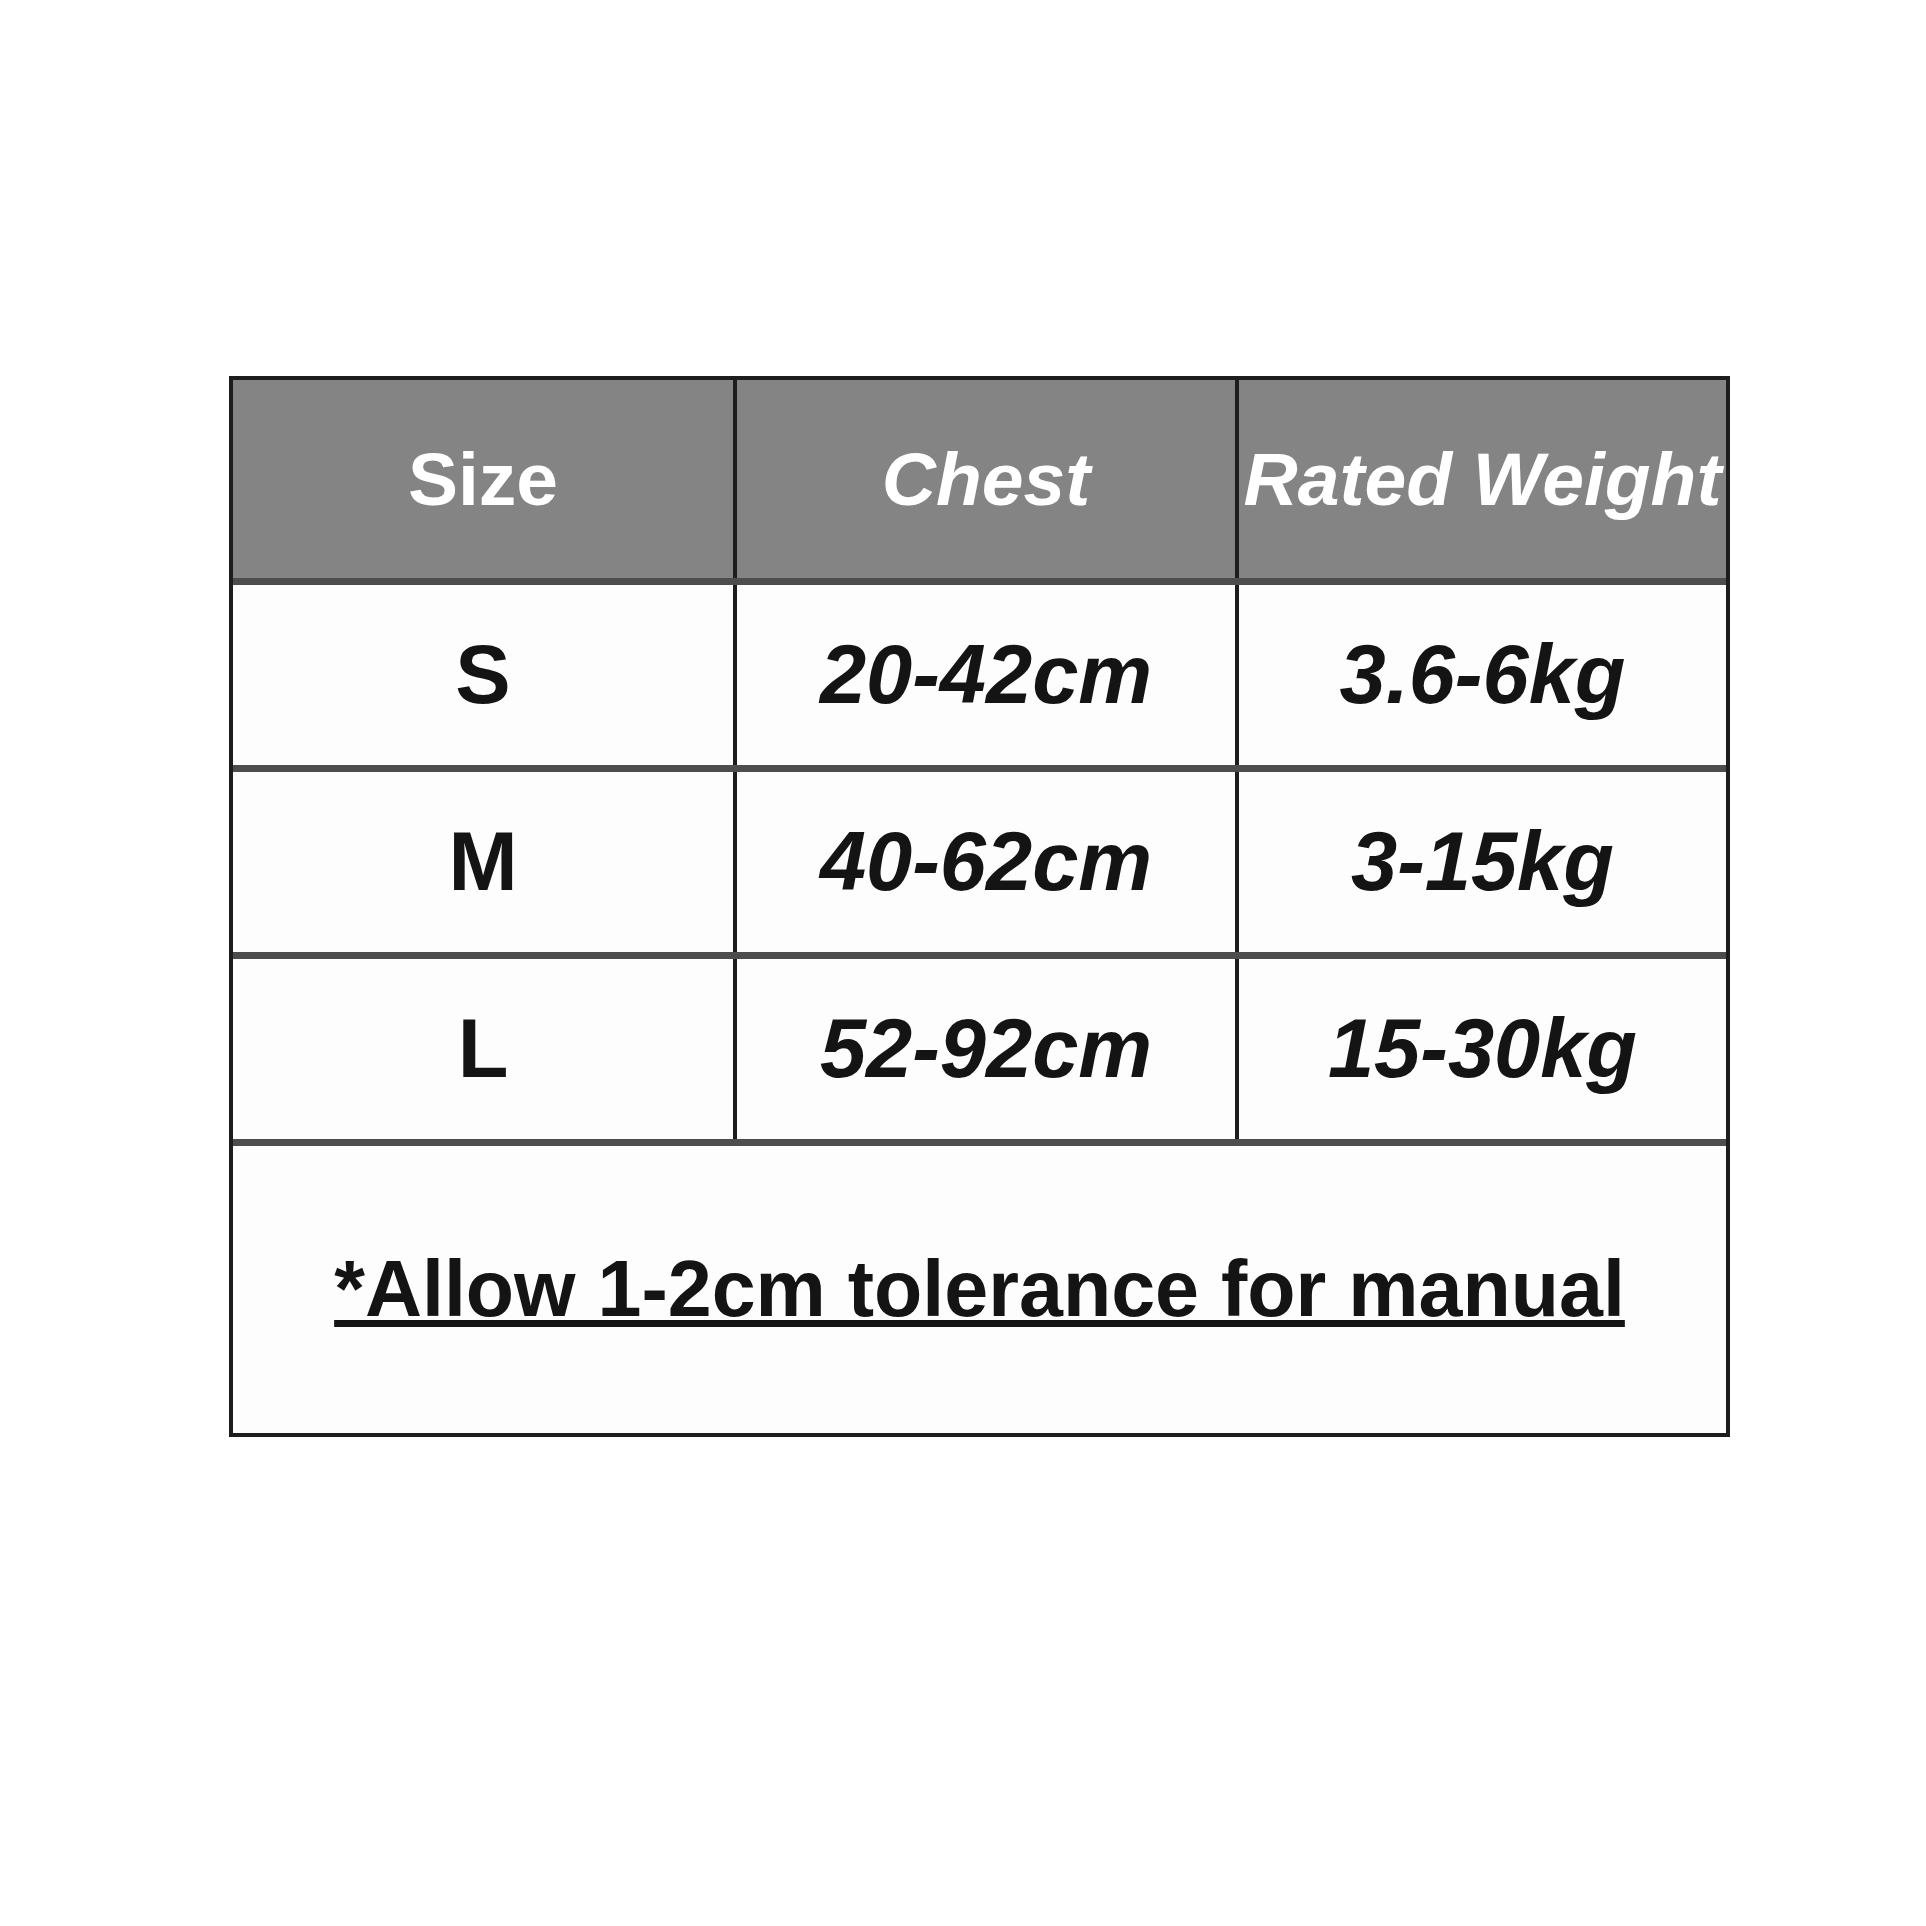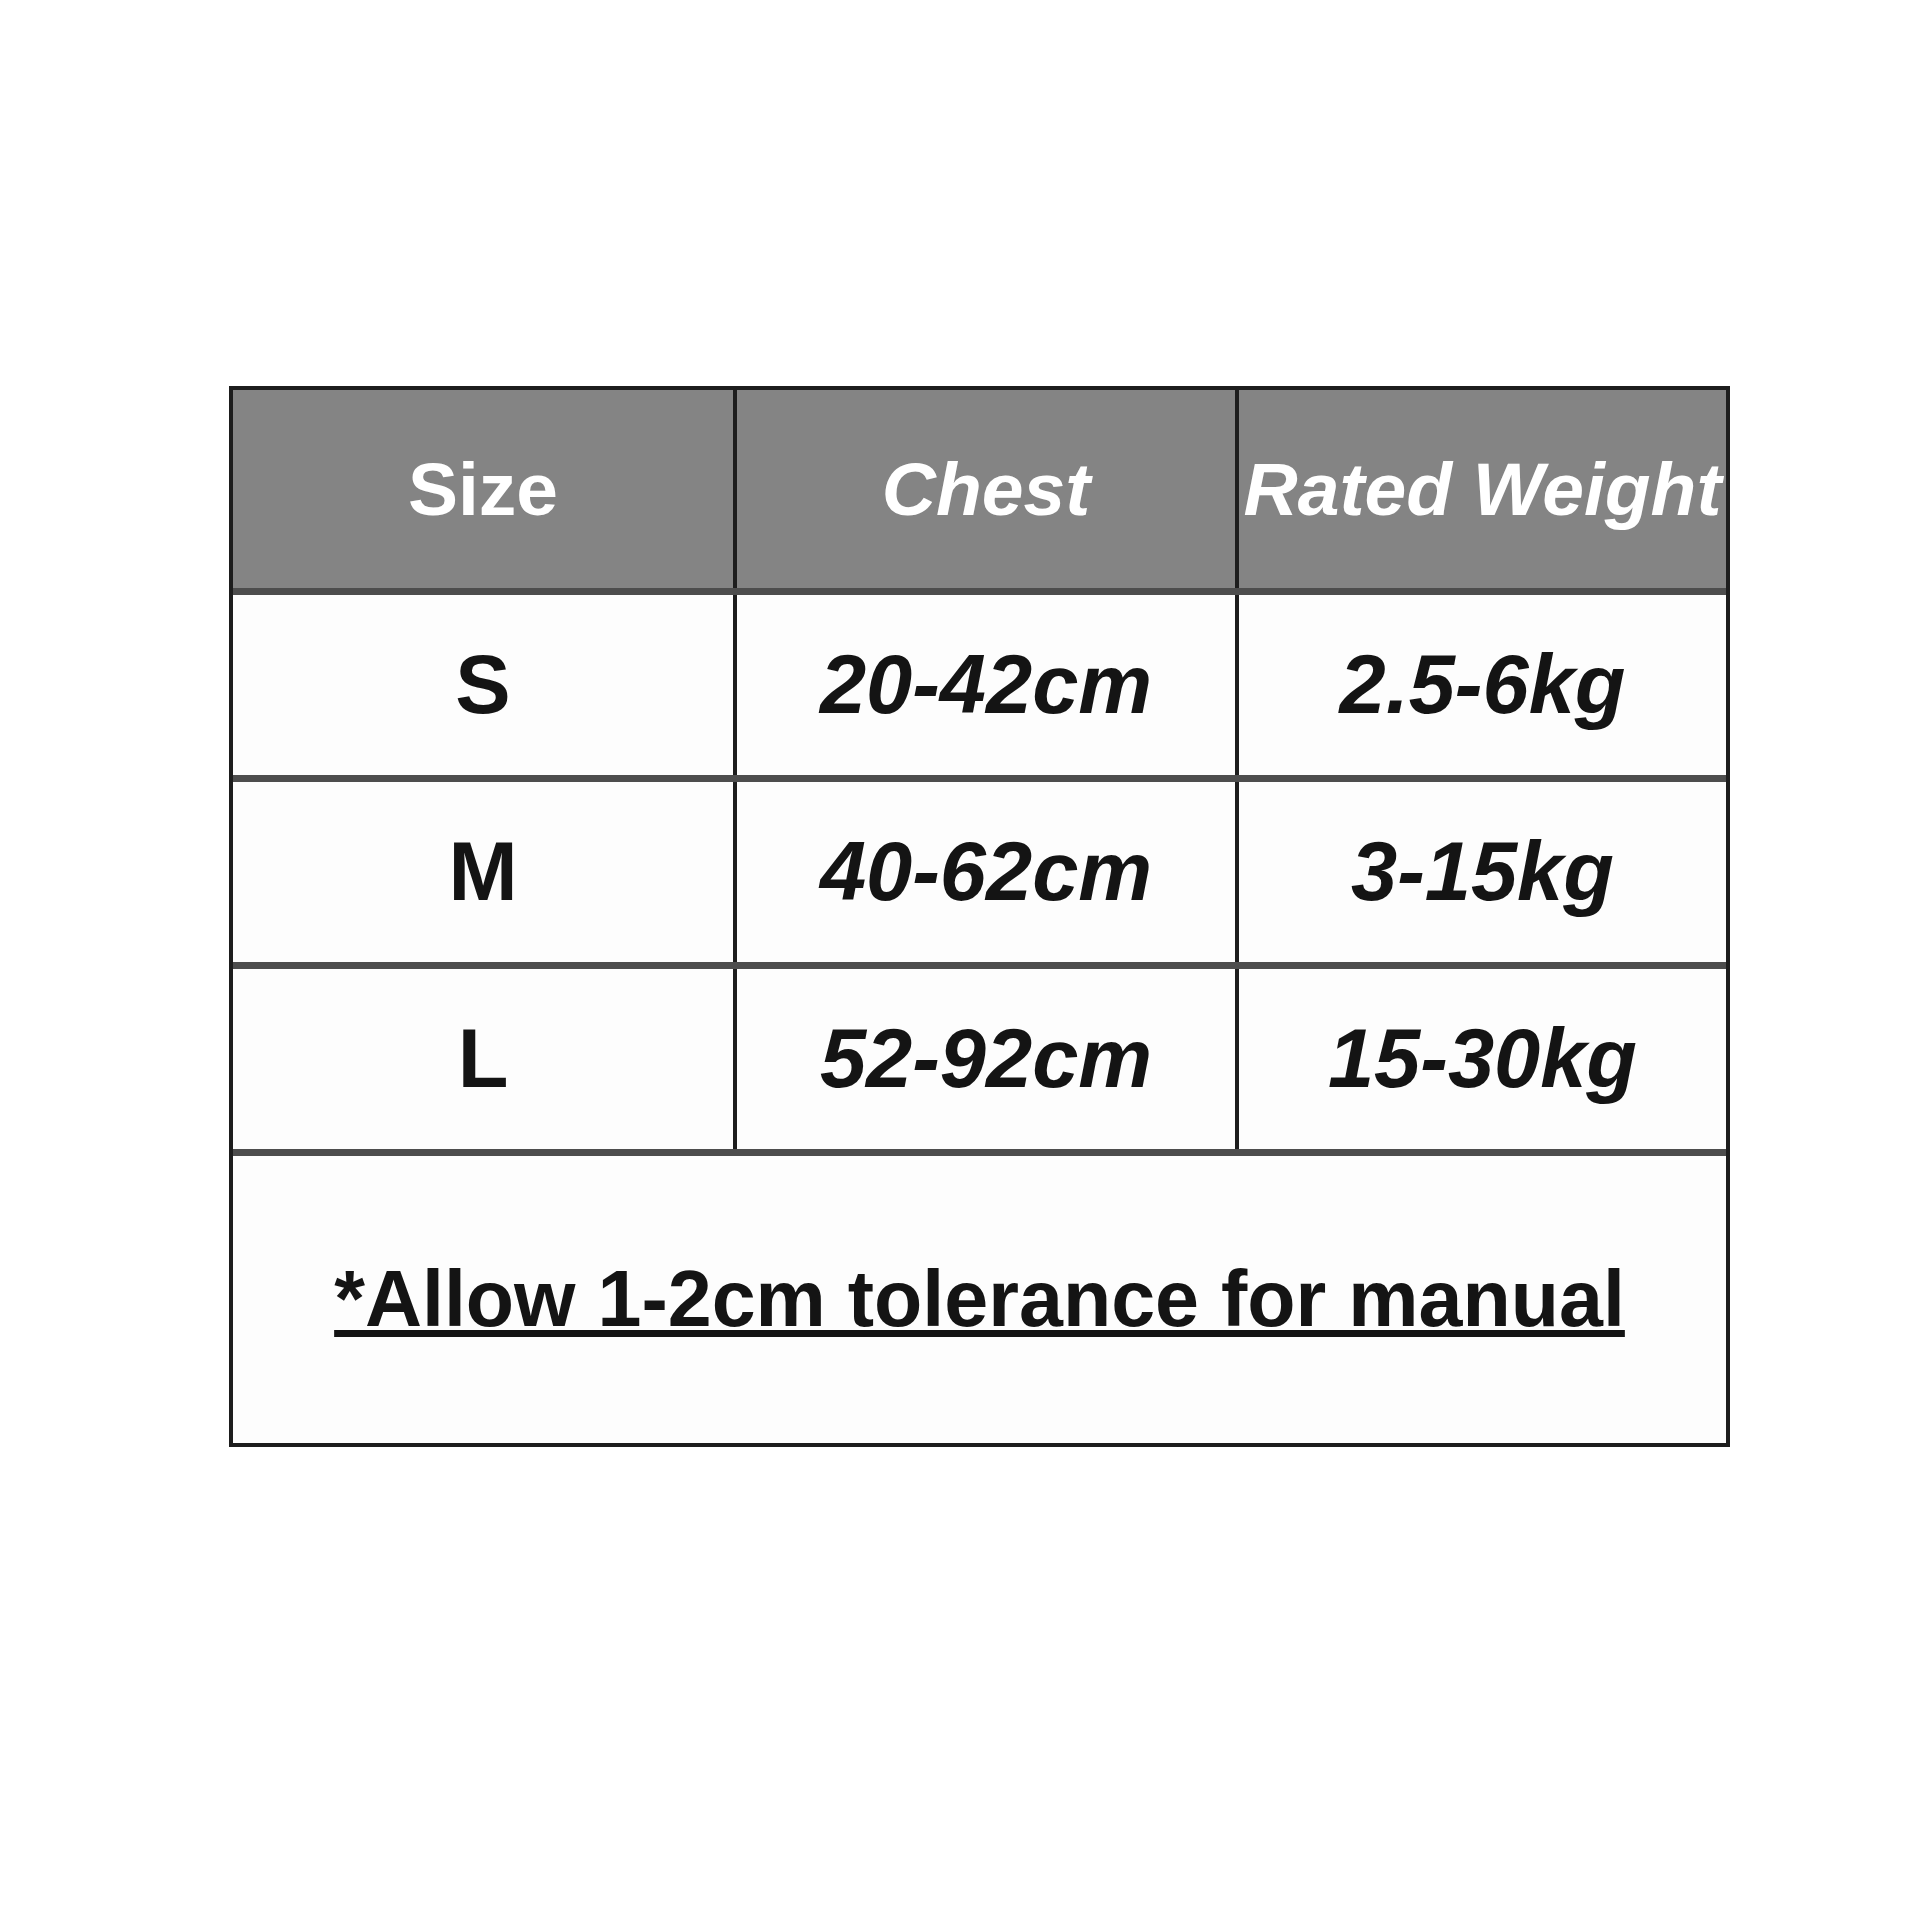--- a/index.html
+++ b/index.html
@@ -10,21 +10,21 @@
     width: 1927px;
     height: 1927px;
     position: relative;
     background: #ffffff;
     font-family: "Liberation Sans", sans-serif;
     overflow: hidden;
   }
   .size-chart {
     position: absolute;
     left: 229px;
-    top: 386px;
+    top: 376px;
     width: 1501px;
     box-sizing: border-box;
     border: 4px solid #1d1d1d;
     background: #fdfdfd;
   }
   .t-row {
     display: grid;
     grid-template-columns: 500px 502px 1fr;
   }
   .t-row + .t-row,
@@ -79,21 +79,21 @@
 
   <div class="t-row header-row">
     <div class="cell">Size</div>
     <div class="cell">Chest</div>
     <div class="cell">Rated Weight</div>
   </div>
 
   <div class="t-row data-row">
     <div class="cell">S</div>
     <div class="cell">20-42cm</div>
-    <div class="cell">2.5-6kg</div>
+    <div class="cell">3.6-6kg</div>
   </div>
 
   <div class="t-row data-row">
     <div class="cell">M</div>
     <div class="cell">40-62cm</div>
     <div class="cell">3-15kg</div>
   </div>
 
   <div class="t-row data-row">
     <div class="cell">L</div>

